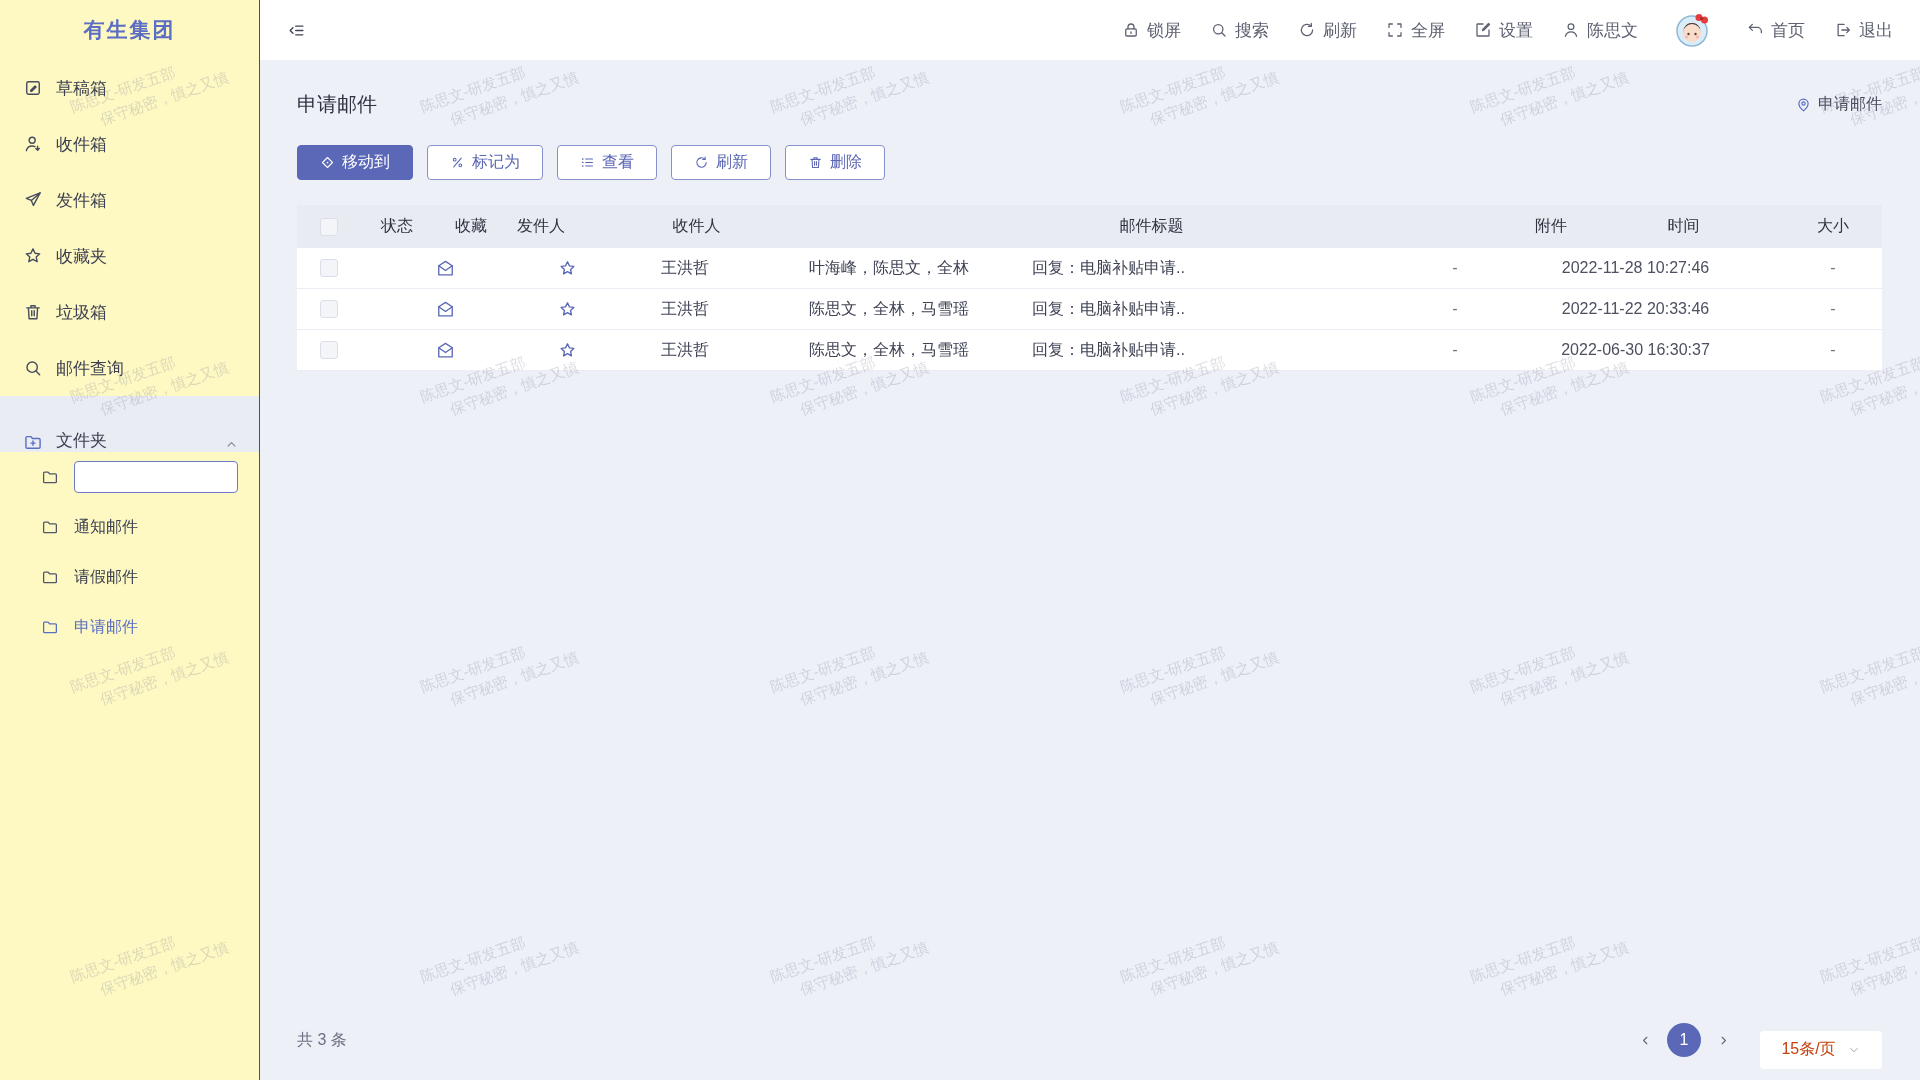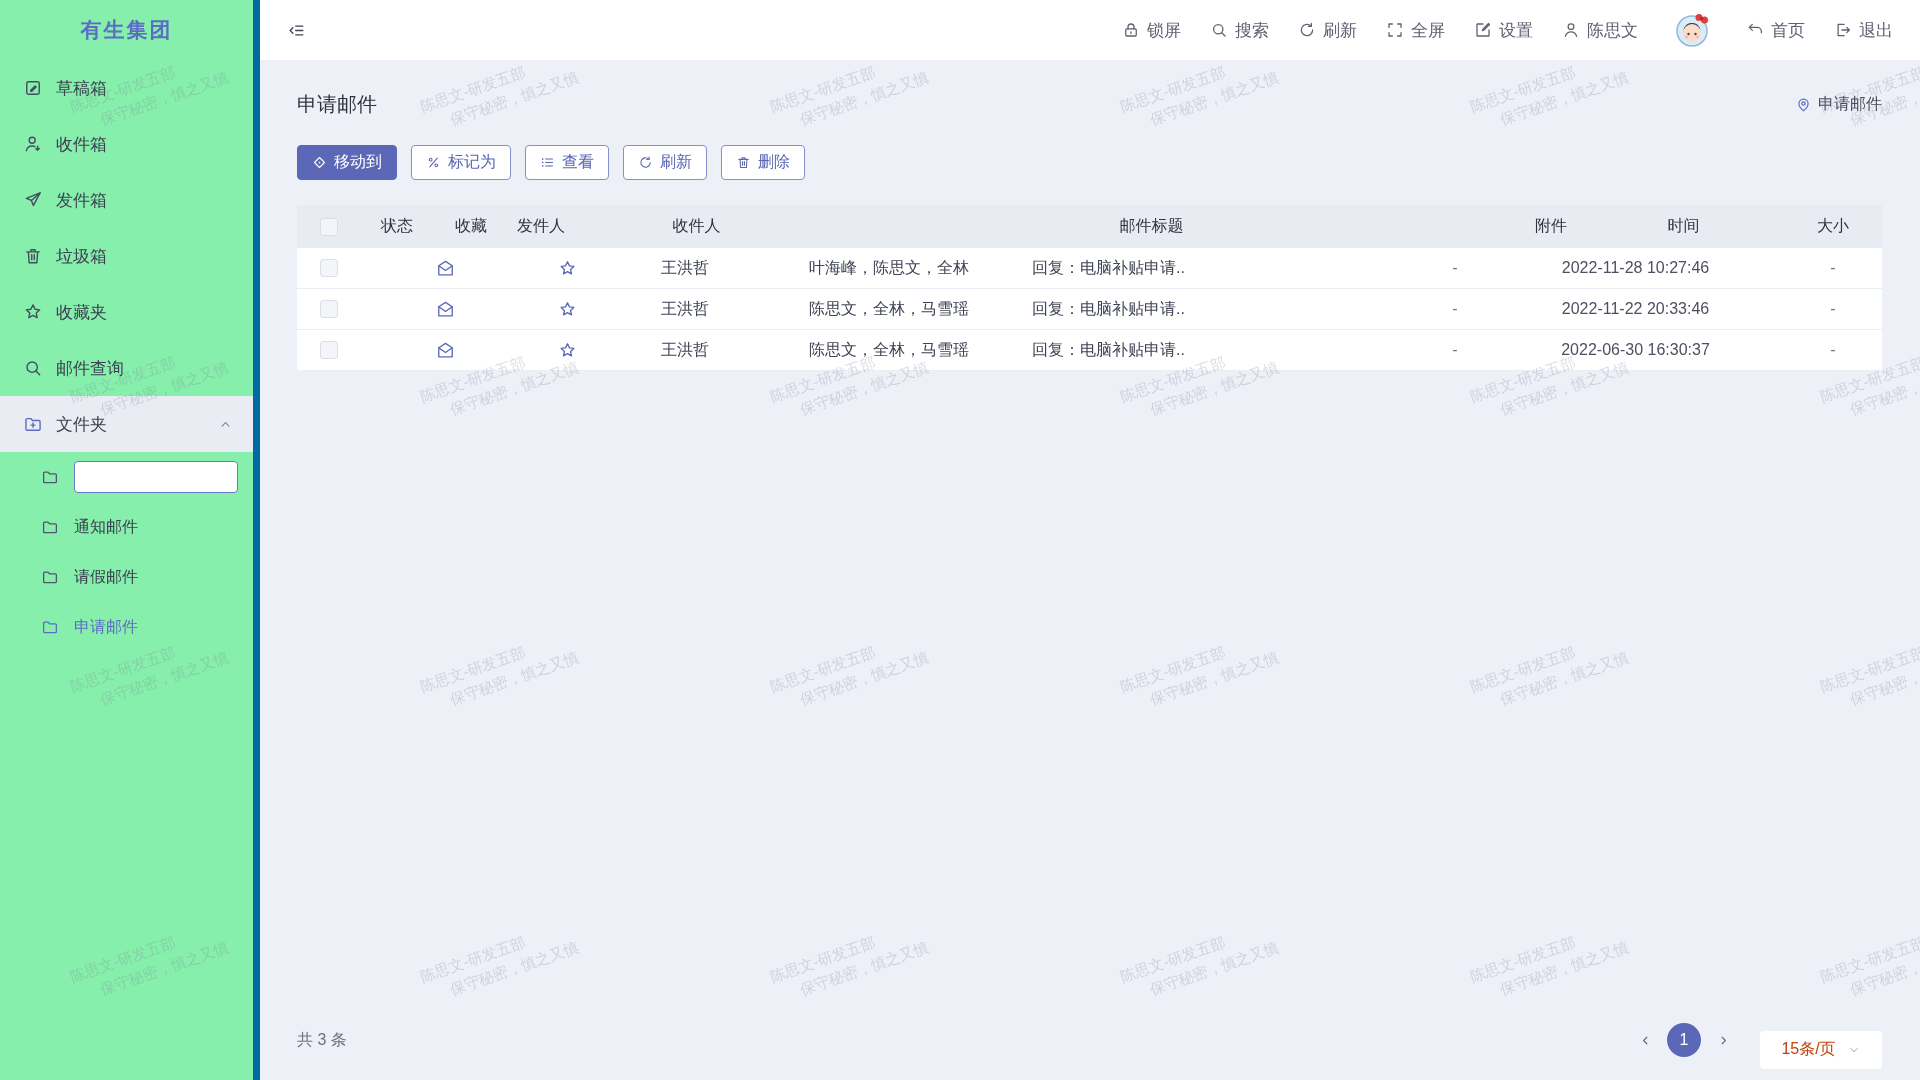--- a/index.html
+++ b/index.html
@@ -8,27 +8,27 @@
     font-family:"Liberation Sans","DejaVu Sans",sans-serif;
     background:var(--page-bg,#eef0f8);
     color:#3c4050;
     position:relative;
   }
   svg { fill:none; stroke:currentColor; stroke-width:1.7; stroke-linecap:round; stroke-linejoin:round; display:block; }
 
   .app { display:flex; height:1080px; }
 
   
-  .sidebar { width:260px; background:#86efac; border-right:7px solid #0369a1; flex-shrink:0; }
+  .sidebar { width:260px; background:#fef9c3; border-right:1px solid #0369a1; flex-shrink:0; }
   .logo { height:60px; display:flex; align-items:center; justify-content:center;
           color:var(--accent-link,#5b6ec4); font-size:21px; font-weight:bold; letter-spacing:2px; }
   .nav-item { height:56px; display:flex; align-items:center; padding:0 20px 0 23px;
               font-size:17px; color:#3c4050; cursor:pointer; }
   .nav-icon { width:20px; height:20px; margin-right:13px; color:#474c5f; flex-shrink:0; }
-  .nav-item.section { background:#eaecf4; }
+  .nav-item.section { background:#eaecf4;align-items:flex-end; }
   .nav-item.section .nav-icon { color:var(--accent-link,#5b6ec4); }
   .chev { margin-left:auto; width:15px; height:15px; color:#7c8194; }
   .child { height:50px; display:flex; align-items:center; padding-left:41px; font-size:16px; color:#3c4050; cursor:pointer; }
   .child .nav-icon { width:18px; height:18px; margin-right:15px; color:#51566b; }
   .child.active { color:var(--accent-link,#5b6ec4); }
   .child.active .nav-icon { color:var(--accent-link,#5b6ec4); }
   .folder-input { width:164px; height:32px; border:1px solid #6d7ac9; border-radius:4px;
                   background:#fff; outline:none; padding:0 8px; font-size:15px; }
 
   
@@ -42,21 +42,21 @@
   .avatar svg { stroke:none; }
 
   
   .content { flex:1; padding:0 38px 0 37px; display:flex; flex-direction:column; min-height:0; }
   .title-row { margin-top:31px; display:flex; align-items:center; justify-content:space-between; }
   .page-title { font-size:20px; color:#2f3340; font-weight:500; }
   .breadcrumb { display:flex; align-items:center; gap:6px; font-size:16px; color:#474b5b; }
   .pin { width:17px; height:17px; color:var(--accent-link,#5b6ec4); }
 
   .toolbar { margin-top:27px; display:flex; align-items:center; }
-  .btn { height:35px; display:inline-flex; align-items:center; gap:7px; padding:0 14px;
+  .btn { height:35px; display:inline-flex; align-items:center; gap:7px; padding:0 22px;
          border-radius:4px; font-size:16px; border:1px solid #8590cc; color:#5a66b4;
          background:#fff; margin-right:14px; cursor:pointer; white-space:nowrap; }
   .btn.primary { background:var(--accent,#5b68b7); border-color:var(--accent,#5b68b7); color:#fff; }
   .b-icon { width:15px; height:15px; }
   .search-input { margin-left:auto; width:380px; height:37px; border-radius:19px; border:none;
                   background:#fff; padding:0 18px; font-size:16px; color:#333; outline:none; }
   .search-input::placeholder { color:#b9bdcb; }
 
   
   .table { margin-top:25px; }
@@ -124,32 +124,32 @@
           <svg viewBox="0 0 24 24">
             <path d="M20.5 3.5L4 10l6 2.5 2.5 6z"></path>
             <path d="M20.5 3.5L10 12.5"></path>
           </svg>
         </span>
       <span>发件箱</span>
     </div>
     <div class="nav-item">
       <span class="nav-icon">
           <svg viewBox="0 0 24 24">
+            <path d="M12 3.5l2.5 5.2 5.5.7-4.1 3.9 1.1 5.5-5-2.8-5 2.8 1.1-5.5-4.1-3.9 5.5-.7z"></path>
+          </svg>
+        </span>
+      <span>收藏夹</span>
+    </div>
+    <div class="nav-item">
+      <span class="nav-icon">
+          <svg viewBox="0 0 24 24">
             <path d="M4.5 7h15M9.5 7V4.5h5V7M6.5 7l.8 13h9.4l.8-13M10.5 10.5v6M13.5 10.5v6"></path>
           </svg>
         </span>
       <span>垃圾箱</span>
-    </div>
-    <div class="nav-item">
-      <span class="nav-icon">
-          <svg viewBox="0 0 24 24">
-            <path d="M12 3.5l2.5 5.2 5.5.7-4.1 3.9 1.1 5.5-5-2.8-5 2.8 1.1-5.5-4.1-3.9 5.5-.7z"></path>
-          </svg>
-        </span>
-      <span>收藏夹</span>
     </div>
     <div class="nav-item">
       <span class="nav-icon">
           <svg viewBox="0 0 24 24">
             <circle cx="11" cy="11" r="6.2"></circle>
             <path d="M15.6 15.6L20 20"></path>
           </svg>
         </span>
       <span>邮件查询</span>
     </div>

